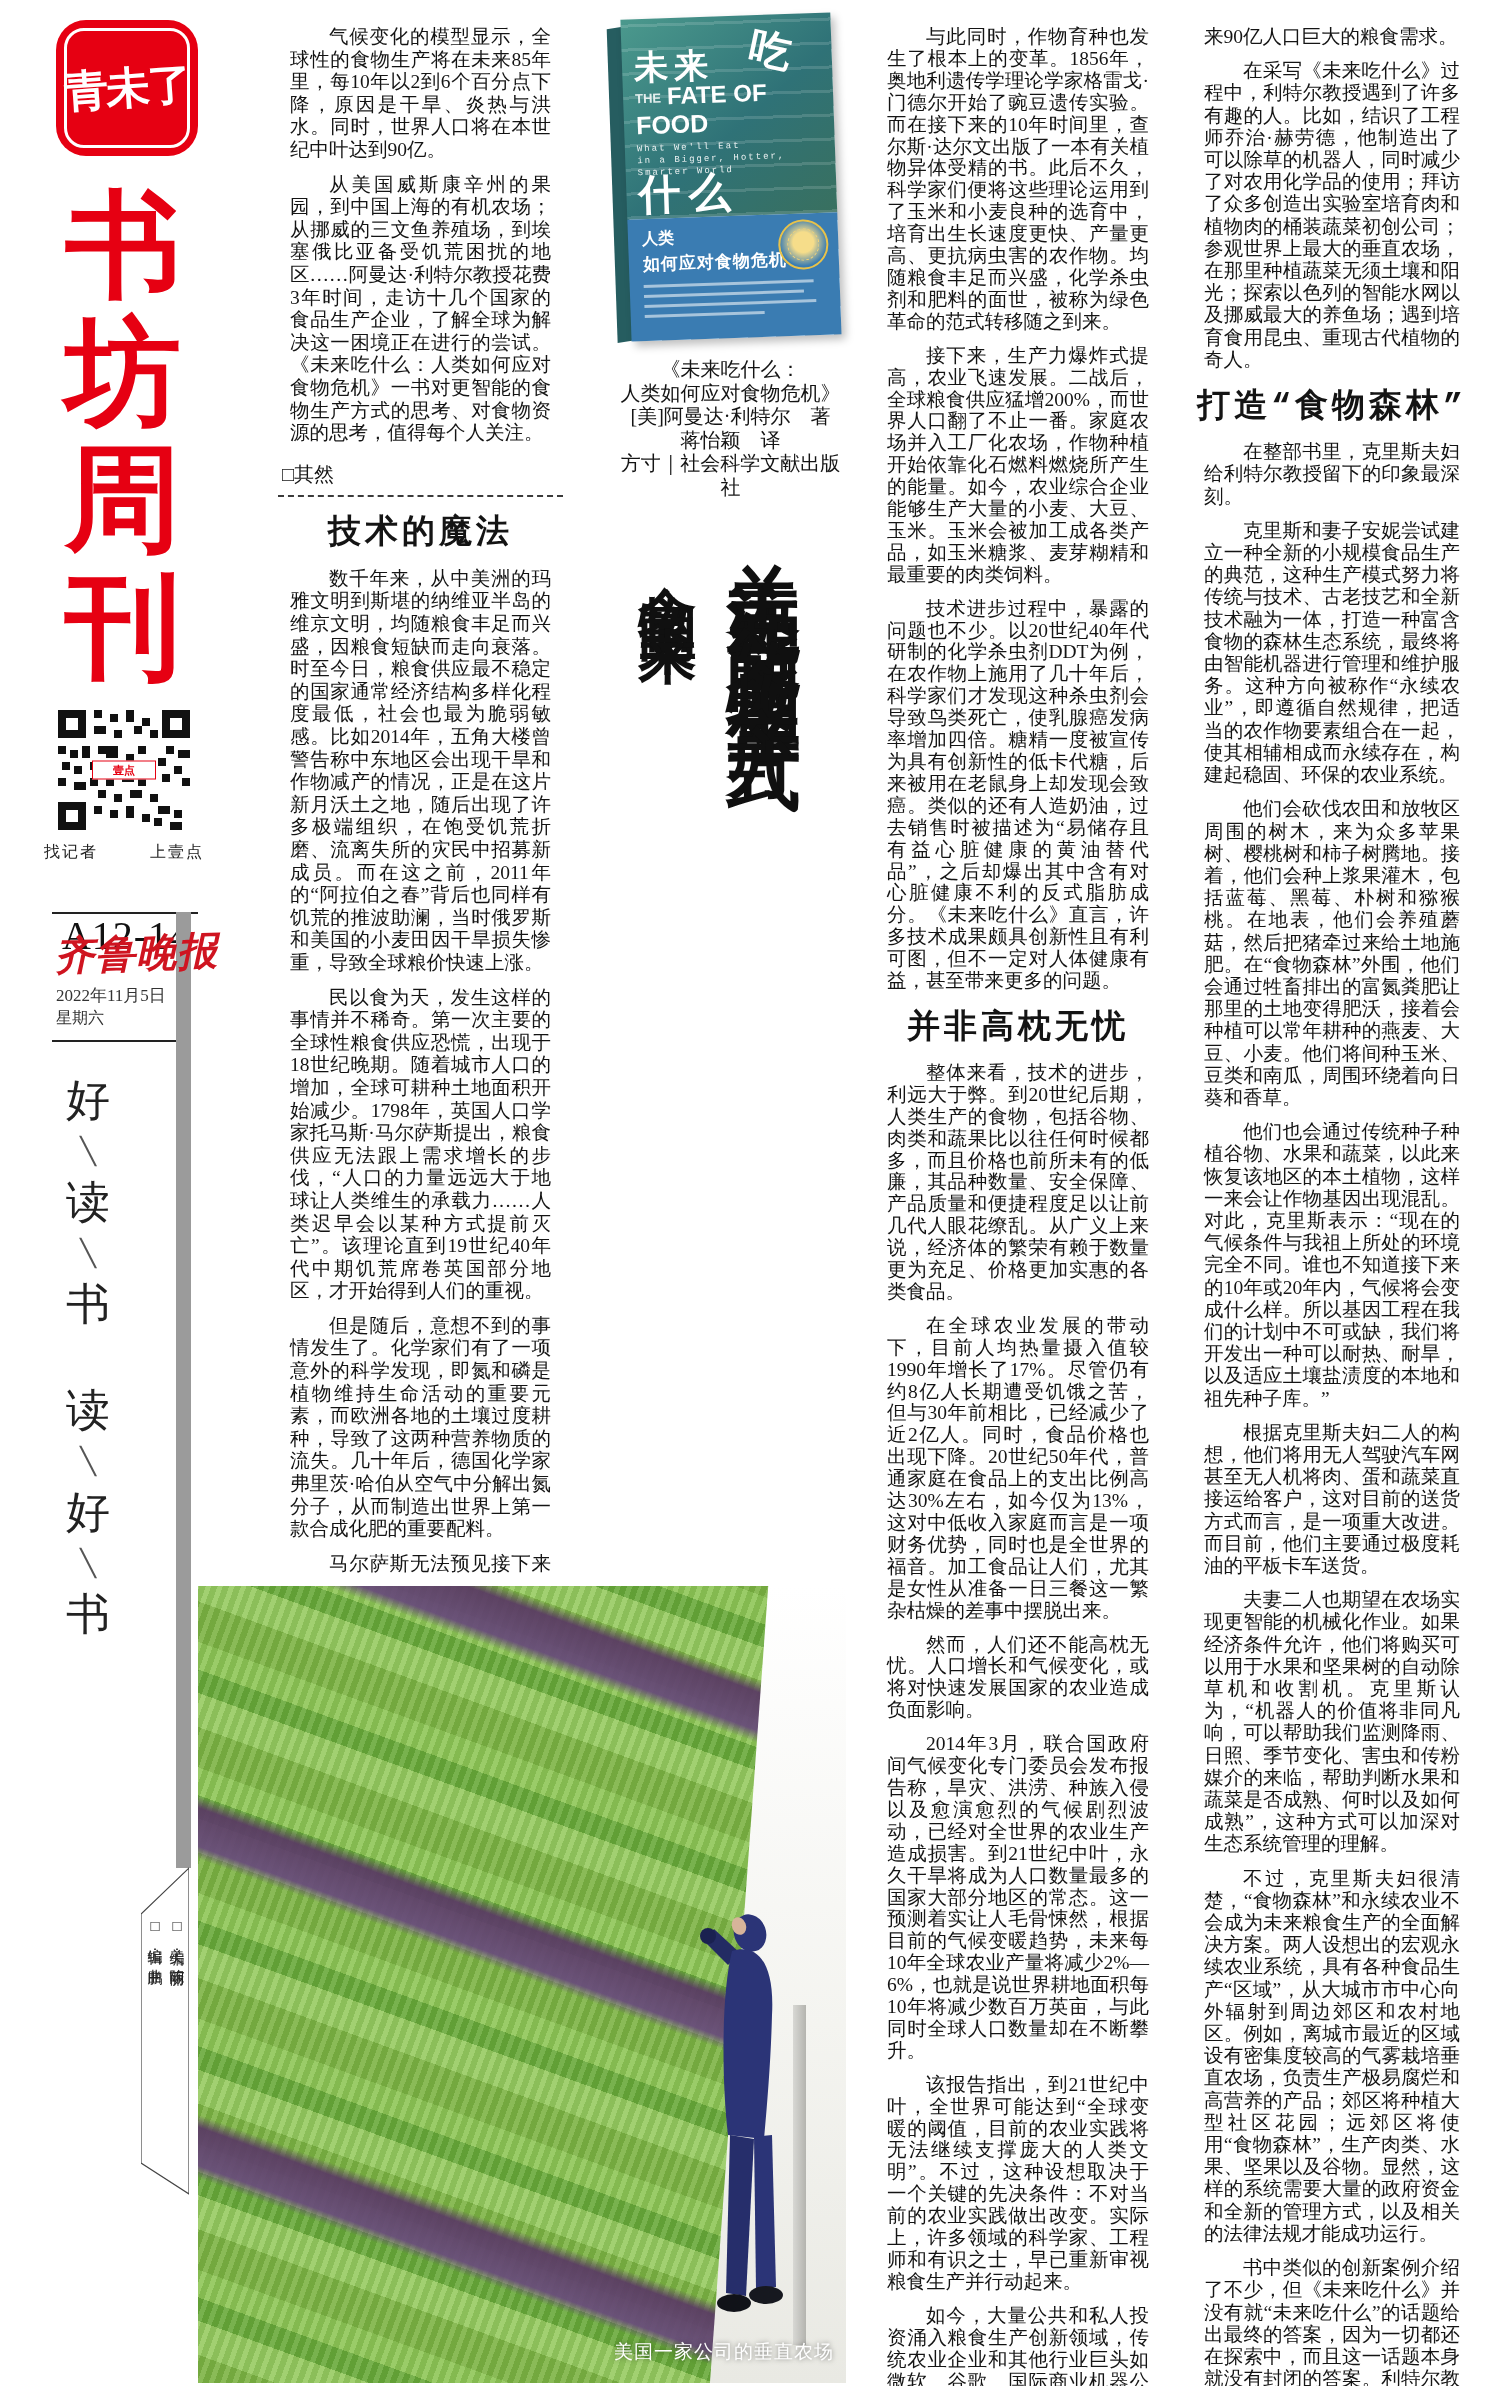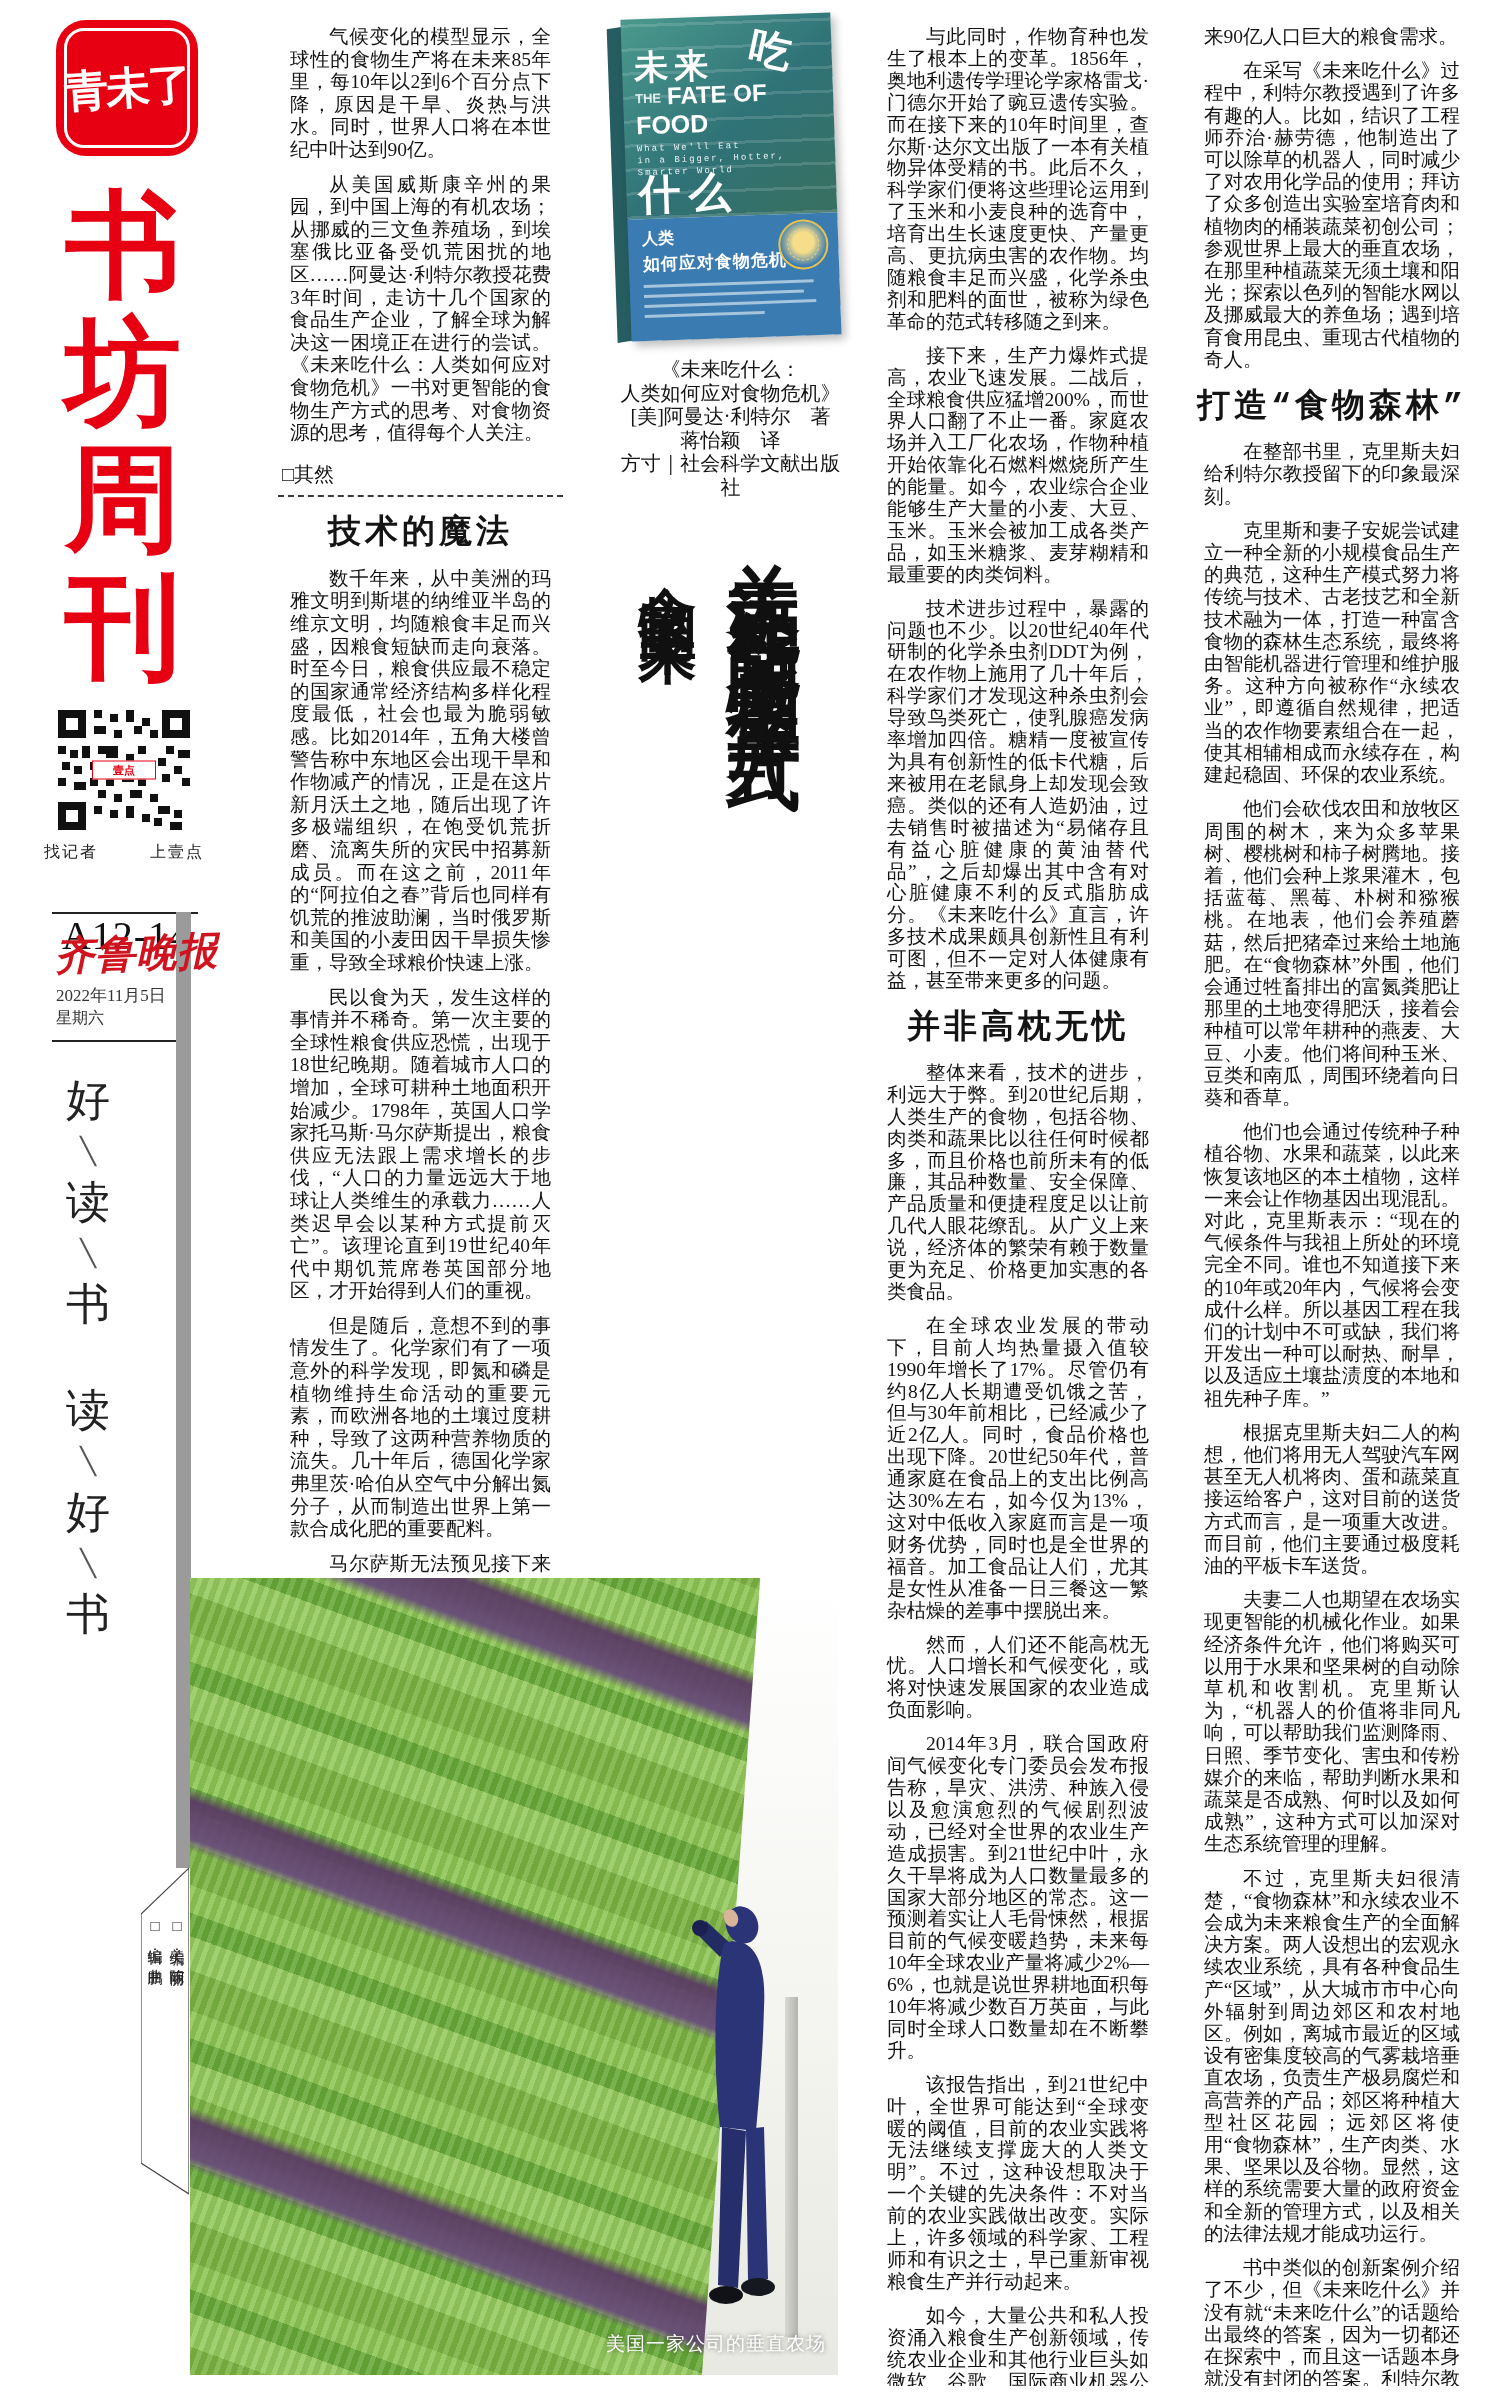--- a/index.html
+++ b/index.html
@@ -86,21 +86,21 @@
   .bl1{top:66px;width:170px;} .bl2{top:76px;width:160px;} .bl3{top:86px;width:172px;} .bl4{top:96px;width:120px;}
   .credits{margin-top:16px;text-align:center;font-size:20px;line-height:23.5px;color:#141414;}
 
   
   .headline-kicker{position:absolute;left:628px;top:540px;writing-mode:vertical-rl;font-size:58px;
       font-weight:700;letter-spacing:10px;color:#101010;height:430px;}
   .headline-main{position:absolute;left:714px;top:502px;writing-mode:vertical-rl;font-size:74px;
       font-weight:700;letter-spacing:16px;color:#101010;height:1085px;}
 
   
-  .photo{position:absolute;left:190px;top:1578px;width:648px;height:797px;margin:0;z-index:1;overflow:hidden;}
+  .photo{position:absolute;left:190px;top:1578px;width:648px;height:797px;margin:8px;z-index:1;overflow:hidden;}
   .wall{position:absolute;inset:0;background:
       repeating-linear-gradient(200deg,
         rgba(94,63,111,0) 0px,rgba(94,63,111,0) 118px,
         rgba(90,58,100,.93) 130px,rgba(103,74,122,.93) 166px,
         rgba(94,63,111,0) 178px,rgba(94,63,111,0) 300px),
       repeating-linear-gradient(290deg,rgba(255,255,255,.10) 0 5px,rgba(20,60,10,.09) 5px 11px),
       repeating-linear-gradient(200deg,#7db344 0 38px,#8fc657 38px 64px,#69a93a 64px 86px,#97cb61 86px 118px);}
   .floor{position:absolute;inset:0;clip-path:polygon(88% 0,100% 0,100% 100%,79% 100%);
       background:linear-gradient(180deg,#ffffff 0%,#f4f4f0 55%,#e9e9e3 100%);}
   .rail{position:absolute;left:595px;top:419px;width:13px;height:340px;

